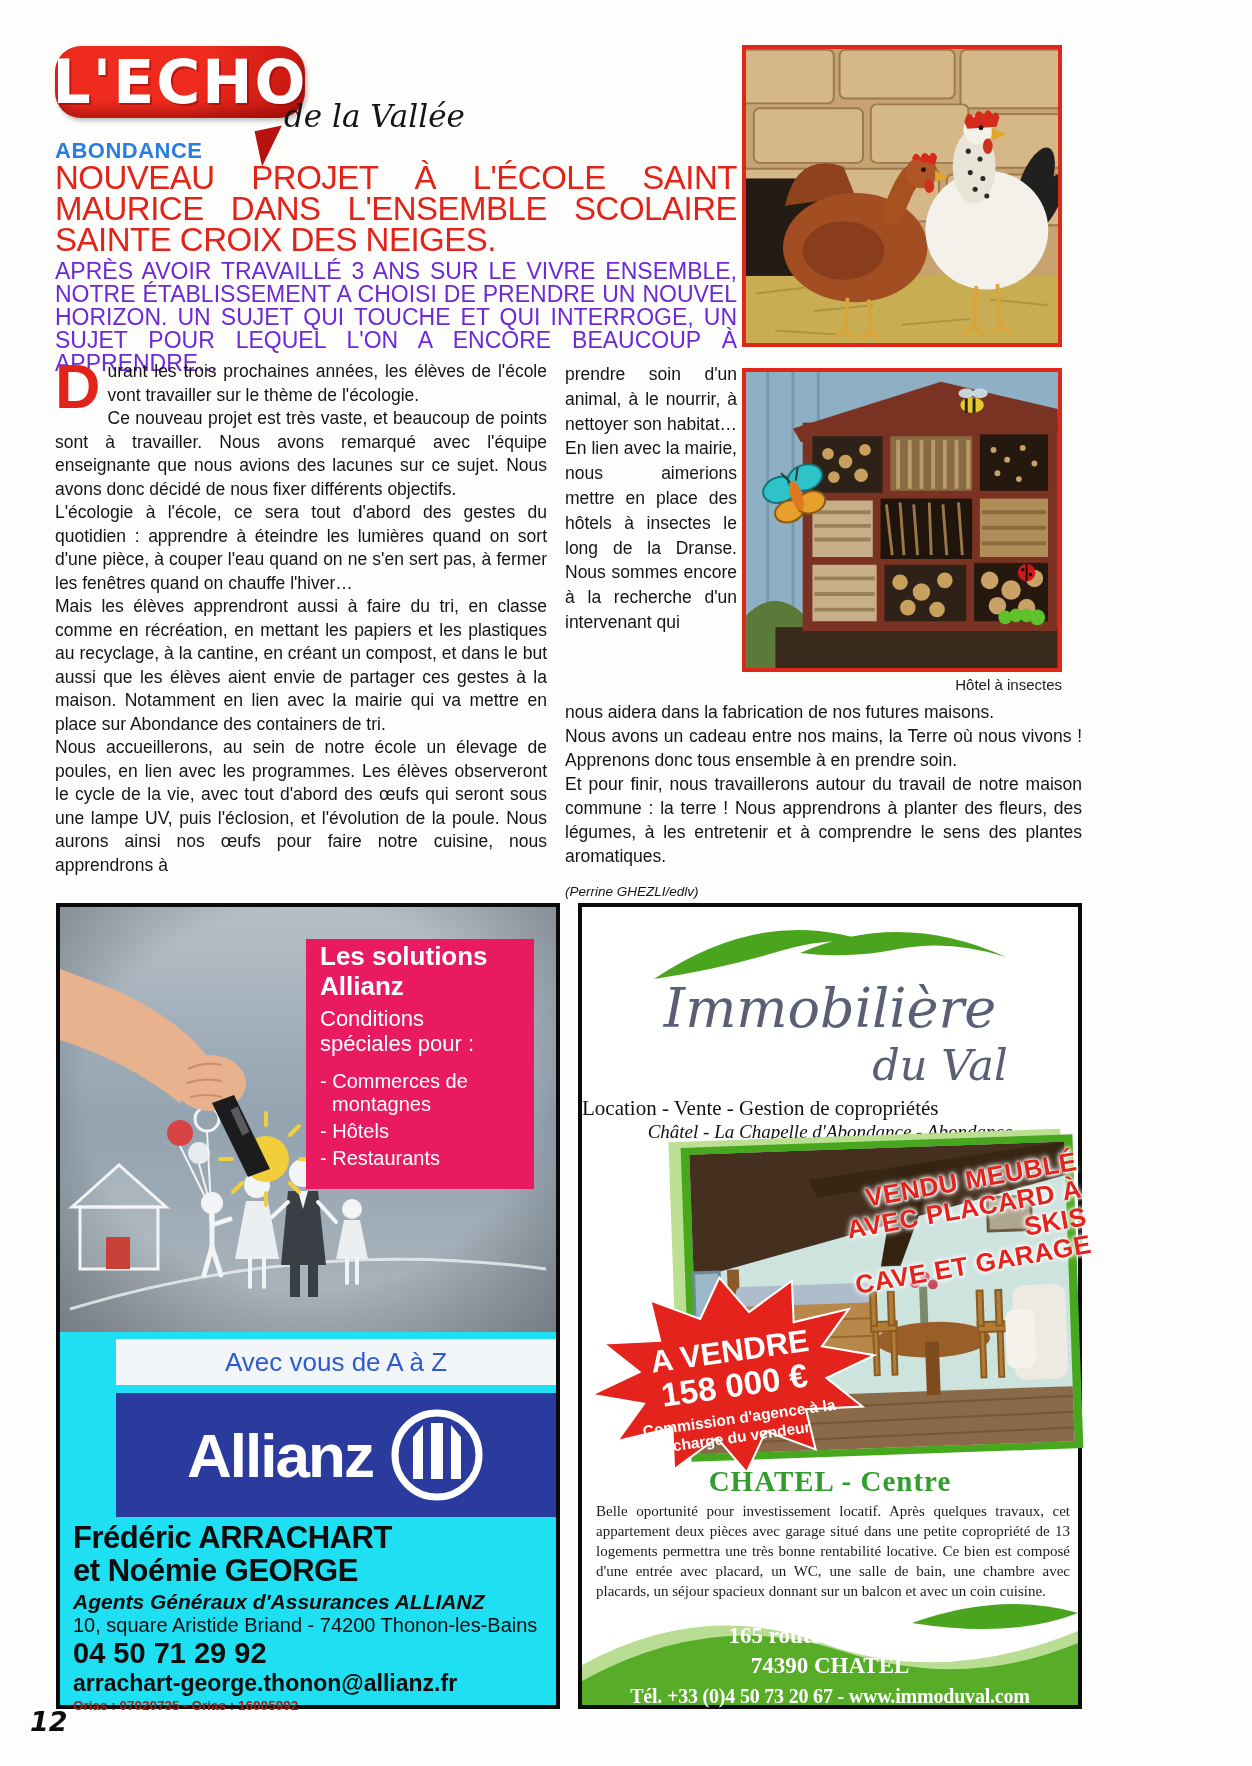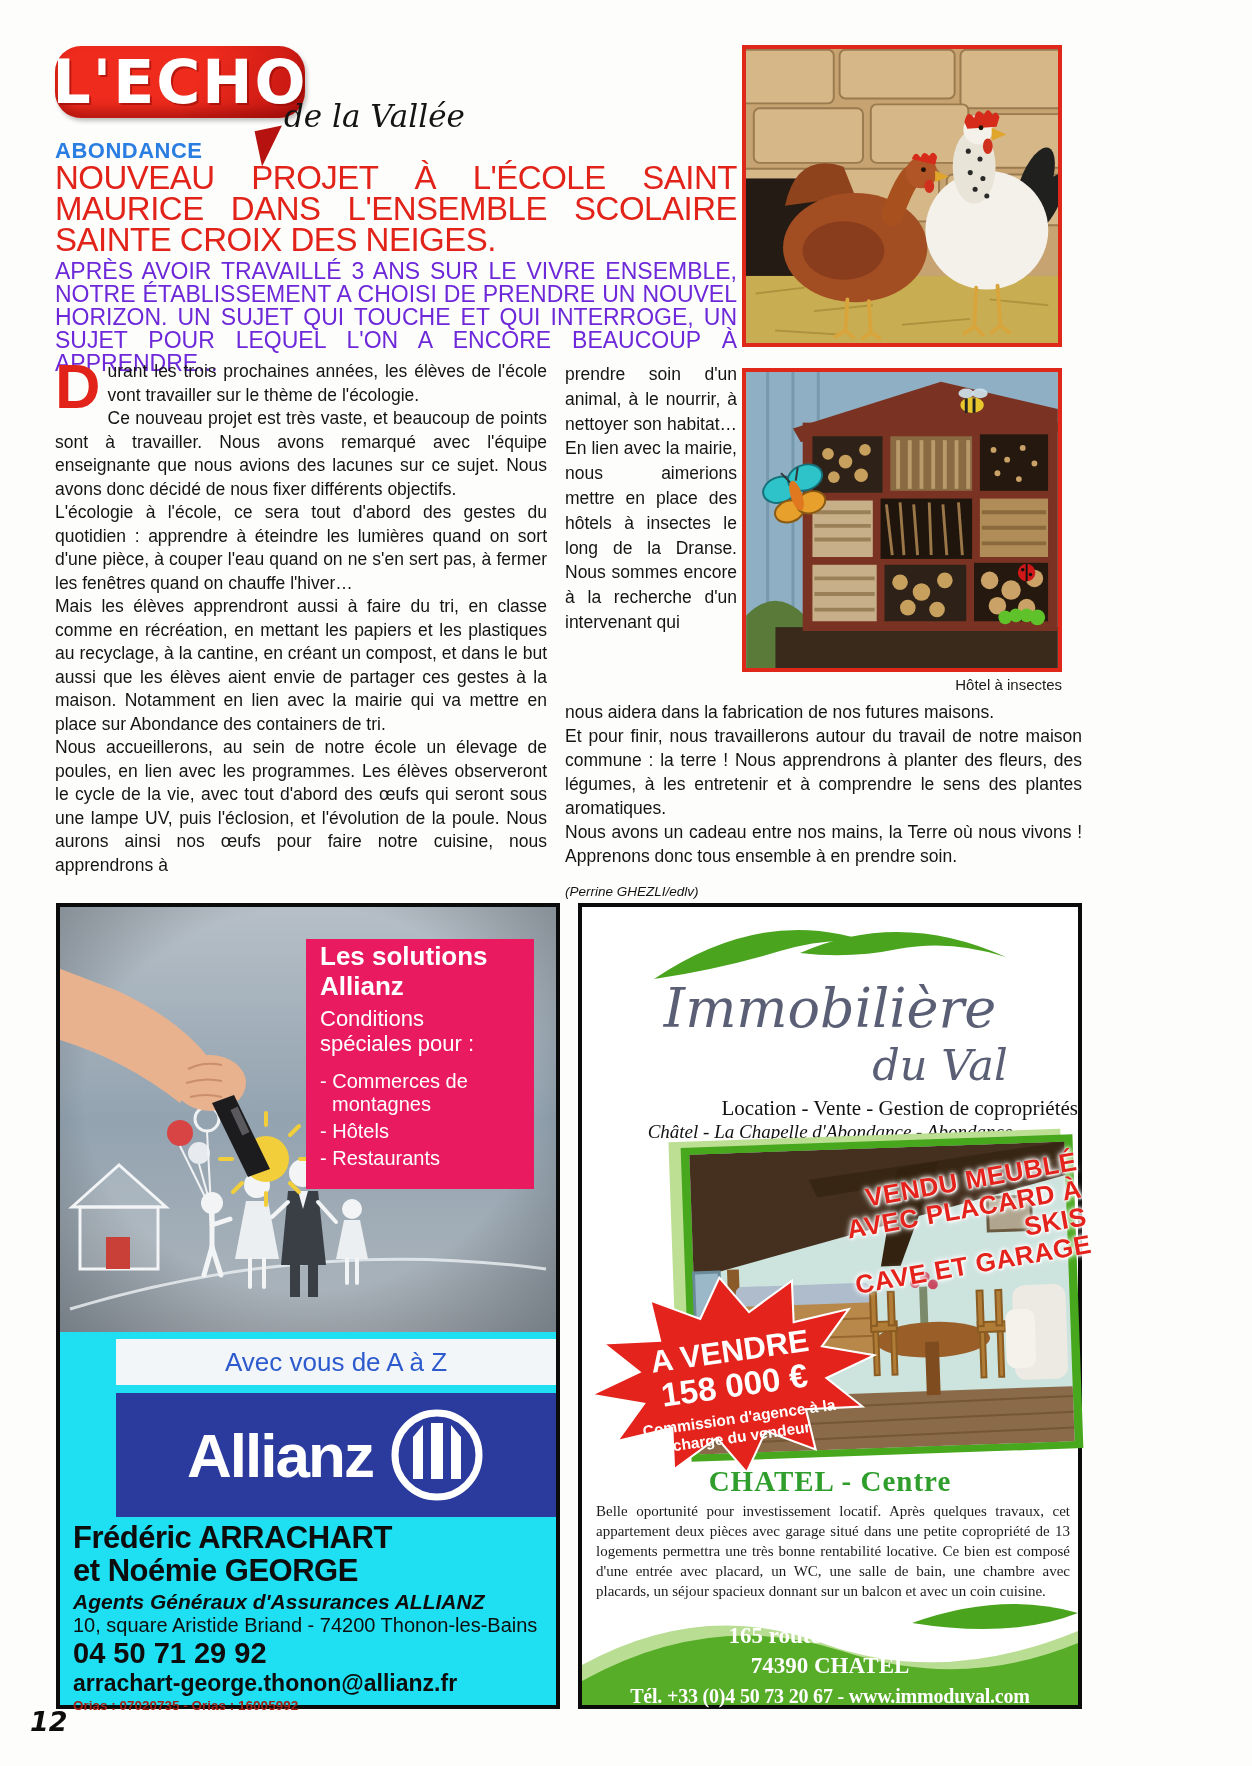--- a/index.html
+++ b/index.html
@@ -48,21 +48,21 @@
   .agent-addr{font-size:20px;line-height:23px}
   .agent-phone{font-size:29px;font-weight:bold;line-height:33px}
   .agent-mail{font-size:23px;font-weight:bold;line-height:27px}
   .agent-orias{font-size:13.5px;font-weight:bold;line-height:17px;color:#a02017}
 
   
   .immo-ad{position:absolute;left:578px;top:903px;width:504px;height:806px;background:#fff;border:4px solid #0b0b0b;font-family:"Liberation Serif",serif}
   .immo-mountains{position:absolute;left:68px;top:10px;width:360px;height:68px}
   .immo-brand1{position:absolute;left:0;top:72px;width:100%;text-align:center;font-family:"DejaVu Serif",serif;font-style:italic;font-size:54px;line-height:60px;color:#5a5f75}
   .immo-brand2{position:absolute;left:110px;top:134px;width:100%;text-align:center;font-family:"DejaVu Serif",serif;font-style:italic;font-size:43px;line-height:48px;color:#5a5f75}
-  .immo-services{position:absolute;left:0;top:189px;width:100%;text-align:right;font-size:21px;color:#111}
+  .immo-services{position:absolute;left:0;top:189px;width:100%;text-align:left;font-size:21px;color:#111}
   .immo-areas{position:absolute;left:0;top:214px;width:100%;text-align:center;font-size:19px;font-style:italic;color:#111}
   .immo-photo{position:absolute;left:104px;top:234px;width:392px;height:314px;background:#47a71d;padding:7px;transform:rotate(-2deg);box-shadow:-12px -6px 0 #bcdf93}
   .immo-photo svg{display:block;width:100%;height:100%}
   .vendu-banner{position:absolute;right:4px;top:240px;width:300px;text-align:right;transform:rotate(-10deg);transform-origin:100% 0;
     color:#e3231c;font-family:"Liberation Sans",sans-serif;font-weight:bold;font-size:26px;line-height:28px;letter-spacing:.5px;
     text-shadow:0 0 3px #fff,0 0 5px #fff,0 0 7px #fff,1px 1px 2px #fff}
   .burst{position:absolute;left:6px;top:368px;width:290px;height:200px;transform:rotate(-8deg)}
   .immo-location{position:absolute;left:0;top:558px;width:100%;text-align:center;font-size:29px;font-weight:bold;color:#2f9e2d;letter-spacing:1px}
   .immo-desc{position:absolute;left:14px;top:594px;width:474px;font-size:15px;line-height:20px;text-align:justify;color:#1c1c1c;z-index:2}
   .immo-footer-svg{position:absolute;left:0;bottom:0;width:496px;height:112px}
@@ -285,22 +285,22 @@
           <circle cx="277" cy="250" r="7"></circle>
           <circle cx="288" cy="250" r="7"></circle>
           <circle cx="299" cy="252" r="8"></circle>
         </g>
     </svg>
   </div>
   <div class="photo-caption">Hôtel à insectes</div>
 
   <div class="bodycol fulltext">
     <p>nous aidera dans la fabrication de nos futures maisons.</p>
+    <p>Nous avons un cadeau entre nos mains, la Terre où nous vivons ! Apprenons donc tous ensemble à en prendre soin.</p>
     <p>Et pour finir, nous travaillerons autour du travail de notre maison commune : la terre ! Nous apprendrons à planter des fleurs, des légumes, à les entretenir et à comprendre le sens des plantes aromatiques.</p>
-    <p>Nous avons un cadeau entre nos mains, la Terre où nous vivons ! Apprenons donc tous ensemble à en prendre soin.</p>
     <p class="byline">(Perrine GHEZLI/edlv)</p>
   </div>
 
   <div class="allianz-ad">
     <svg class="ad-illus" viewBox="0 0 496 425">
       <defs>
         <linearGradient id="bgGrad" x1="0" y1="0" x2="0" y2="1">
           <stop offset="0" stop-color="#b6bfc7"></stop>
             <stop offset=".5" stop-color="#93a3b0"></stop>
             <stop offset="1" stop-color="#aeb6bd"></stop>

